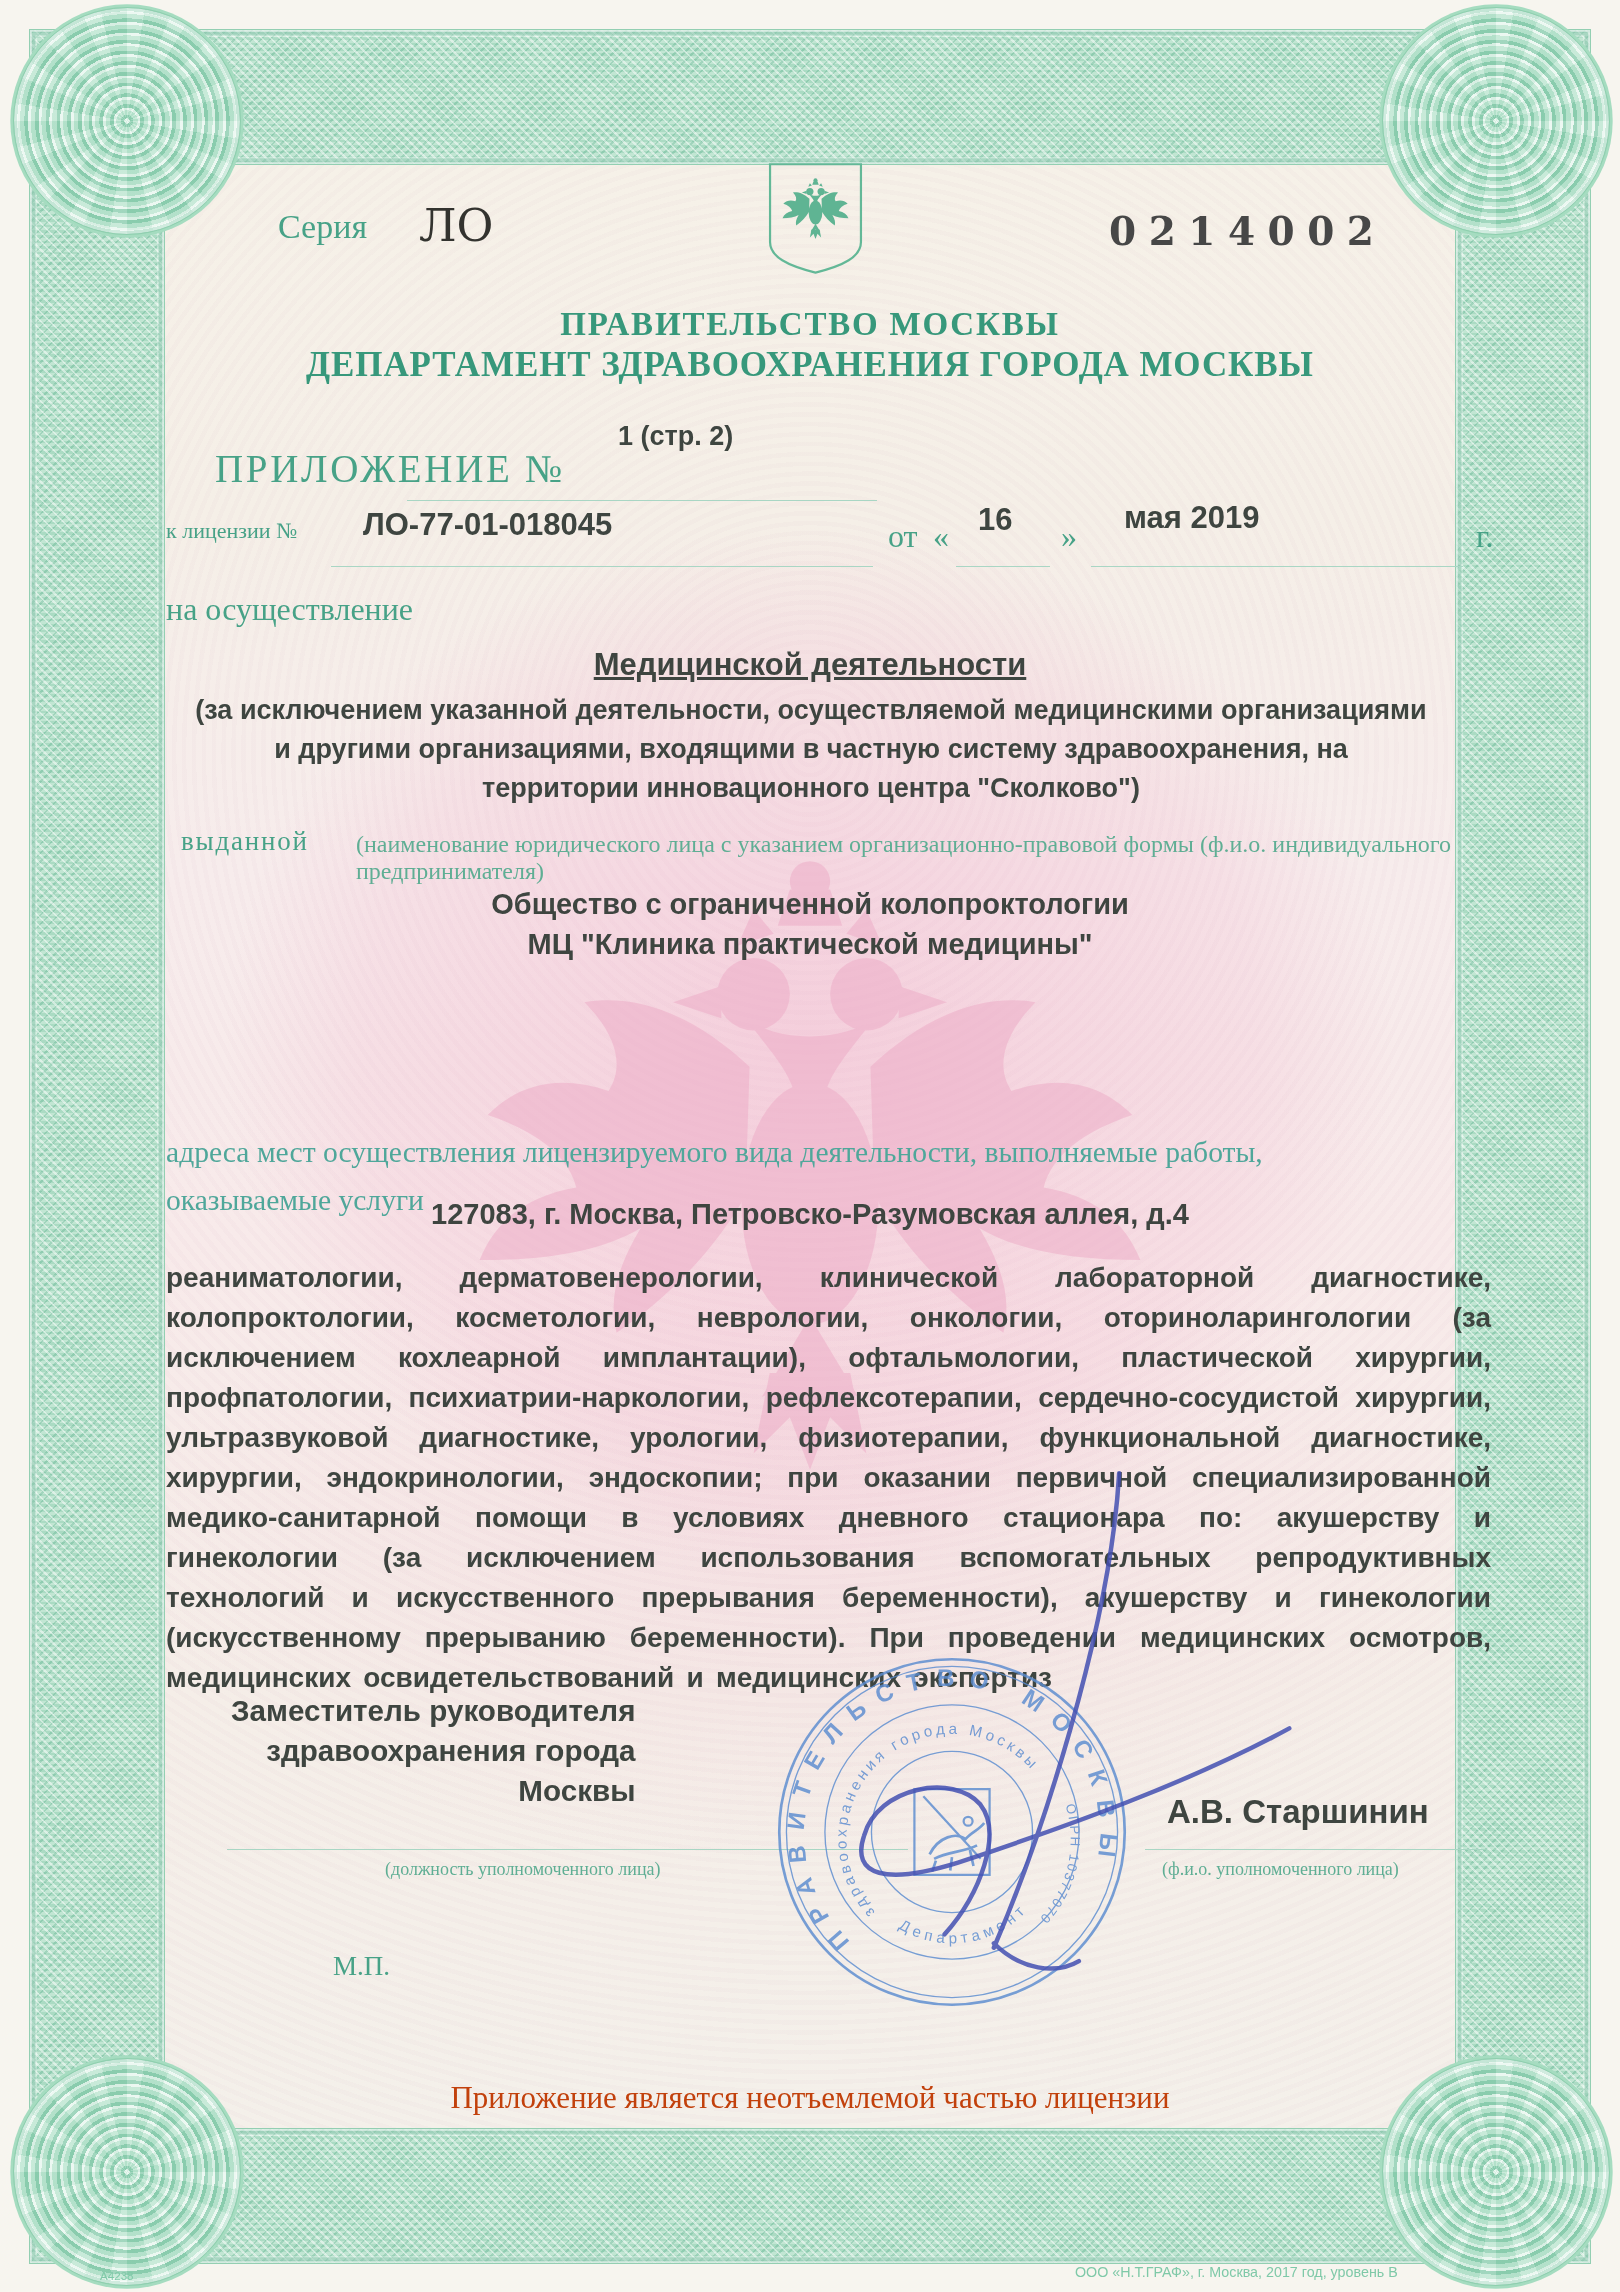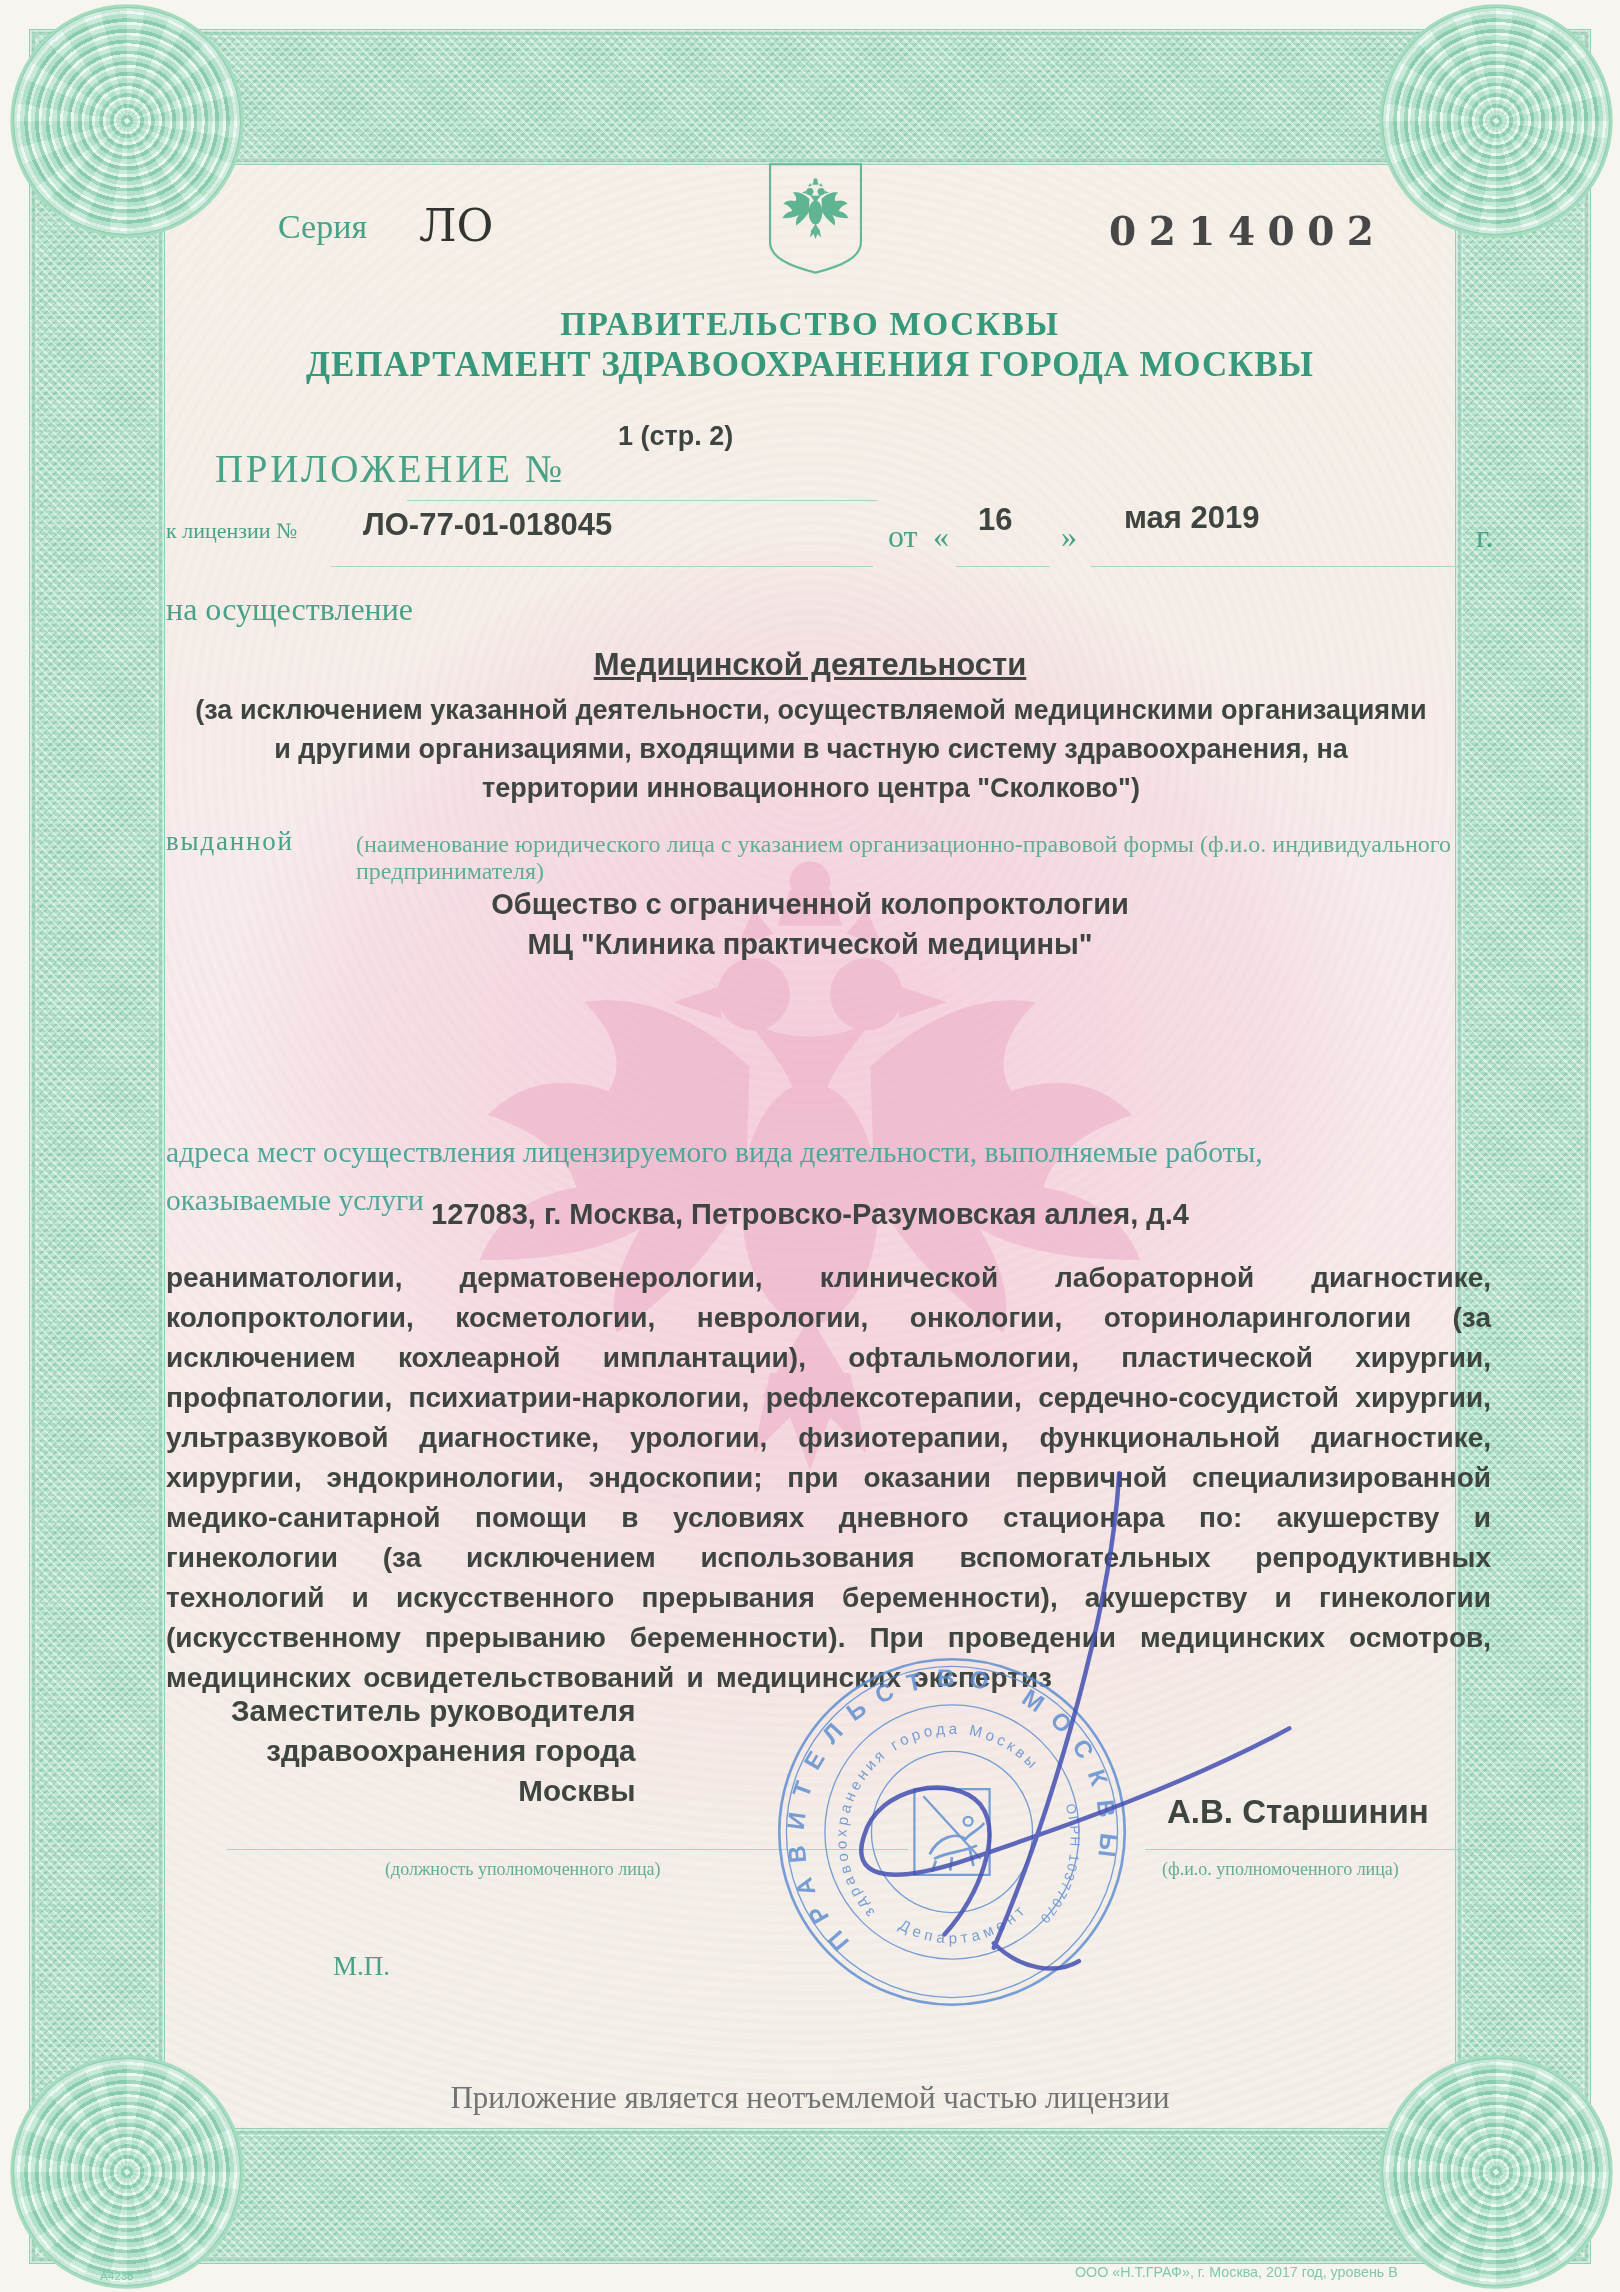--- a/index.html
+++ b/index.html
@@ -113,21 +113,21 @@
   <div class="abs glabel" style="left:1061px;top:518px;font-size:32px;">»</div>
   <div class="uline" style="left:1091px;top:491px;width:372px;height:75px;"></div>
   <div class="abs typed" style="left:1124px;top:500px;font-size:31px;">мая 2019</div>
   <div class="abs glabel" style="left:1476px;top:518px;font-size:32px;">г.</div>
 
   <div class="abs glabel" style="left:166px;top:591px;font-size:32px;">на осуществление</div>
 
   <div class="abs typed center" style="left:0;width:1620px;top:647px;font-size:31px;text-decoration:underline;">Медицинской деятельности</div>
   <div class="abs typed center" style="left:193px;width:1236px;top:691px;font-size:27px;line-height:39px;">(за исключением указанной деятельности, осуществляемой медицинскими организациями и другими организациями, входящими в частную систему здравоохранения, на территории инновационного центра "Сколково")</div>
 
-  <div class="abs glabel" style="left:166px;top:826px;font-size:27px;letter-spacing:1.8px;">выданной</div>
+  <div class="abs glabel" style="left:166px;top:826px;font-size:27px;letter-spacing:1.8px;padding-left:15px;">выданной</div>
   <div class="abs cap" style="left:356px;top:831px;font-size:24px;">(наименование юридического лица с указанием организационно-правовой формы  (ф.и.о. индивидуального предпринимателя)</div>
   <div class="abs typed center" style="left:0;width:1620px;top:888px;font-size:29px;">Общество с ограниченной колопроктологии</div>
   <div class="abs typed center" style="left:0;width:1620px;top:928px;font-size:29px;">МЦ "Клиника практической медицины"</div>
 
   <div class="abs glabel" style="left:166px;top:1136px;font-size:29.6px;color:#4fa79a;">адреса мест осуществления лицензируемого вида деятельности, выполняемые работы,</div>
   <div class="abs glabel" style="left:166px;top:1184px;font-size:29.6px;color:#4fa79a;">оказываемые услуги</div>
   <div class="abs typed center" style="left:0;width:1620px;top:1198px;font-size:29px;">127083, г. Москва, Петровско-Разумовская аллея, д.4</div>
 
   <div class="abs typed" style="left:166px;top:1258px;width:1325px;font-size:28px;line-height:40px;text-align:justify;word-spacing:4.5px;">реаниматологии, дерматовенерологии, клинической лабораторной диагностике, колопроктологии, косметологии, неврологии, онкологии, оториноларингологии (за исключением кохлеарной имплантации), офтальмологии, пластической хирургии, профпатологии, психиатрии-наркологии, рефлексотерапии, сердечно-сосудистой хирургии, ультразвуковой диагностике, урологии, физиотерапии, функциональной диагностике, хирургии, эндокринологии, эндоскопии; при оказании первичной специализированной медико-санитарной помощи в условиях дневного стационара по: акушерству и гинекологии (за исключением использования вспомогательных репродуктивных технологий и искусственного прерывания беременности), акушерству и гинекологии (искусственному прерыванию беременности). При проведении медицинских осмотров, медицинских освидетельствований и медицинских экспертиз</div>
 
@@ -179,19 +179,19 @@
   <svg class="stamp-layer" style="left:770px;top:1397px;" width="573" height="627" viewBox="0 0 640 700">
     <g stroke="#4450b2" stroke-width="5" fill="none" stroke-linecap="round" opacity=".85">
       <path d="M 390,85 C 380,260 300,500 250,615"></path>
       <path d="M 580,370 C 470,430 330,480 210,520 C 130,545 90,535 105,490 C 120,435 205,420 235,455 C 260,487 235,555 195,600"></path>
       <path d="M 250,610 C 280,640 320,645 345,630"></path>
     </g>
   </svg>
 
   <div class="abs glabel" style="left:333px;top:1951px;font-size:27px;">М.П.</div>
 
-  <div class="abs glabel center" style="left:0;width:1620px;top:2080px;font-size:31px;color:#737373;">Приложение является неотъемлемой частью лицензии</div>
+  <div class="abs glabel center" style="left:0;width:1620px;top:2080px;font-size:31px;color:#c2410c;">Приложение является неотъемлемой частью лицензии</div>
 
   <div class="abs" style="left:100px;top:2269px;font-size:11.6px;font-family:'Liberation Sans',sans-serif;color:#7fc9a8;z-index:7;">А4238</div>
   <div class="abs" style="left:1075px;top:2264px;font-size:14.3px;font-family:'Liberation Sans',sans-serif;color:#7fc9a8;z-index:7;">ООО «Н.Т.ГРАФ», г. Москва, 2017 год, уровень В</div>
 
 </div>
 
 
 </body></html>

